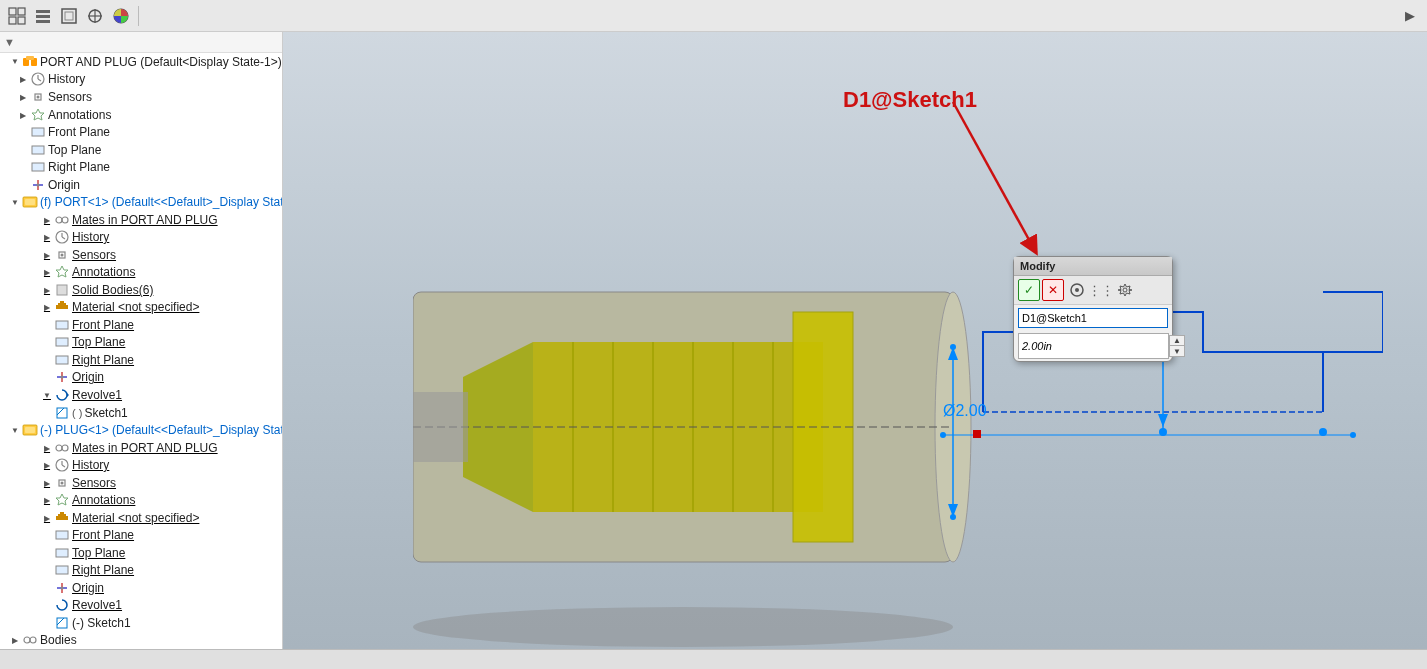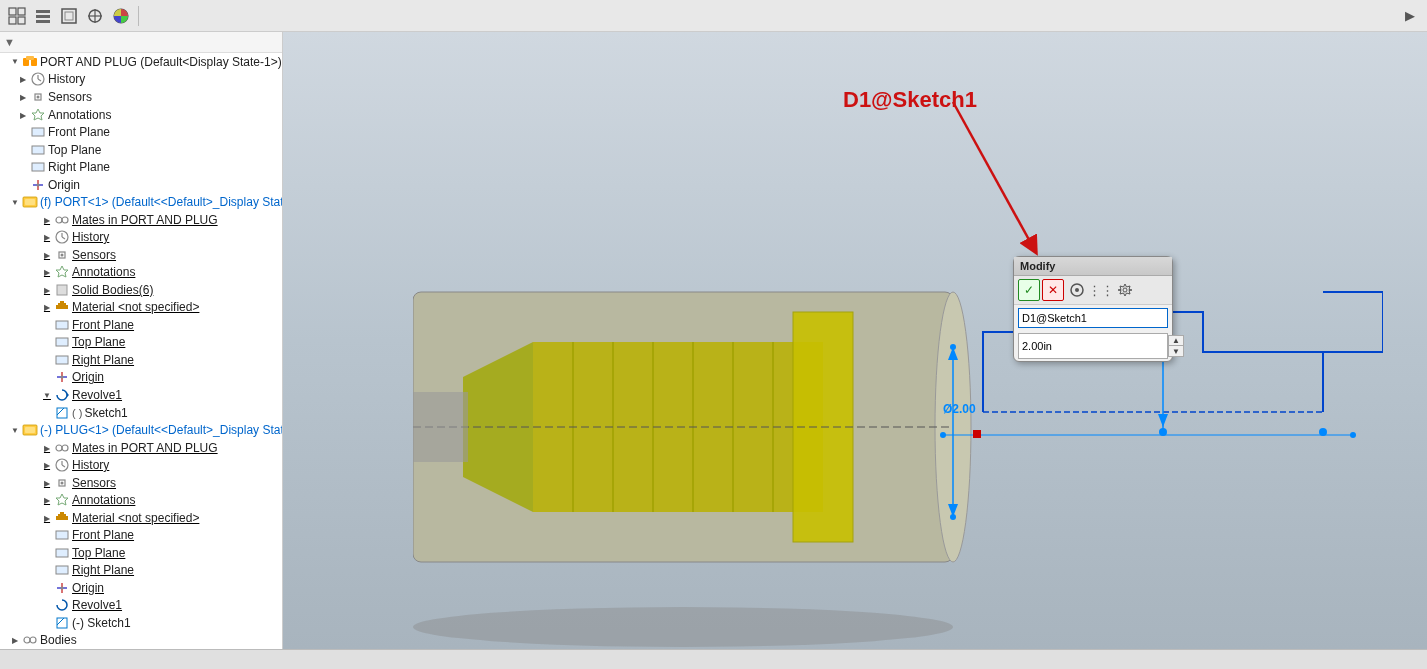--- a/index.html
+++ b/index.html
@@ -200,20 +200,21 @@
       align-items: center;
       padding: 2px 4px;
     }
     .modify-value {
       flex: 1;
       height: 20px;
       border: 1px solid #aaa;
       background: #fff;
       font-size: 11px;
       padding: 12px 3px;
+      font-style: italic;
     }
     .modify-spinner {
       display: flex;
       flex-direction: column;
       border: 1px solid #aaa;
     }
     .spin-up, .spin-down {
       width: 14px;
       height: 10px;
       display: flex;
@@ -246,22 +247,22 @@
       height: 165px;
       pointer-events: none;
     }
 
     
     .dim-label {
       position: absolute;
       top: 370px;
       left: 660px;
       color: #0088ff;
-      font-size: 12px;
-      font-weight: bold;
+      font-size: 16px;
+      font-weight: normal;
       font-family: Arial, sans-serif;
     }
 
     
     .part-svg {
       position: absolute;
       top: 200px;
       left: 130px;
       width: 570px;
       height: 420px;

